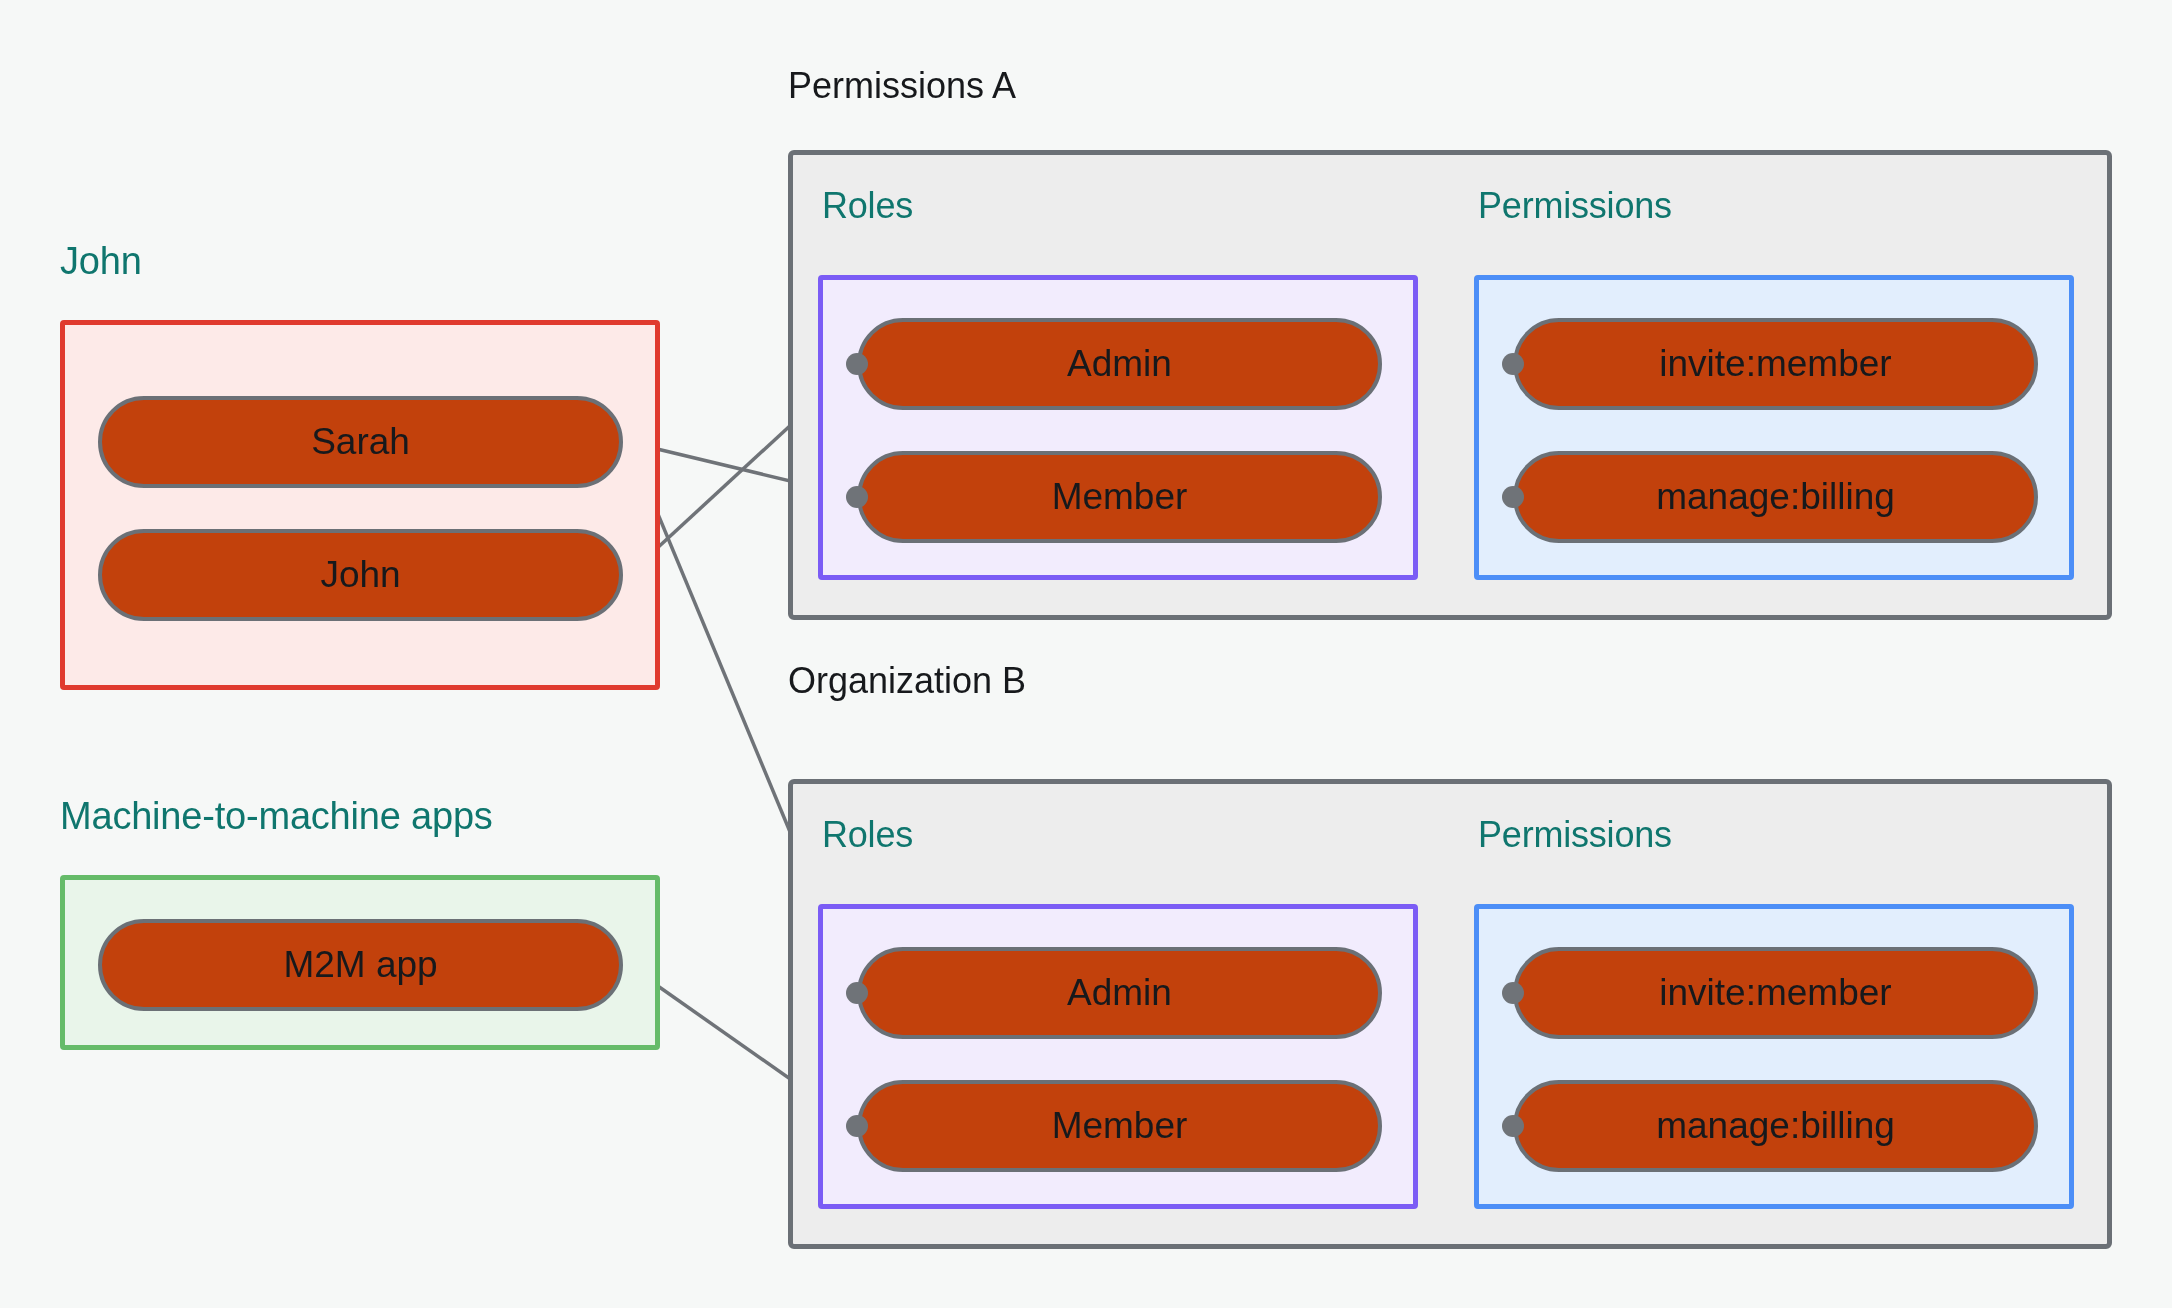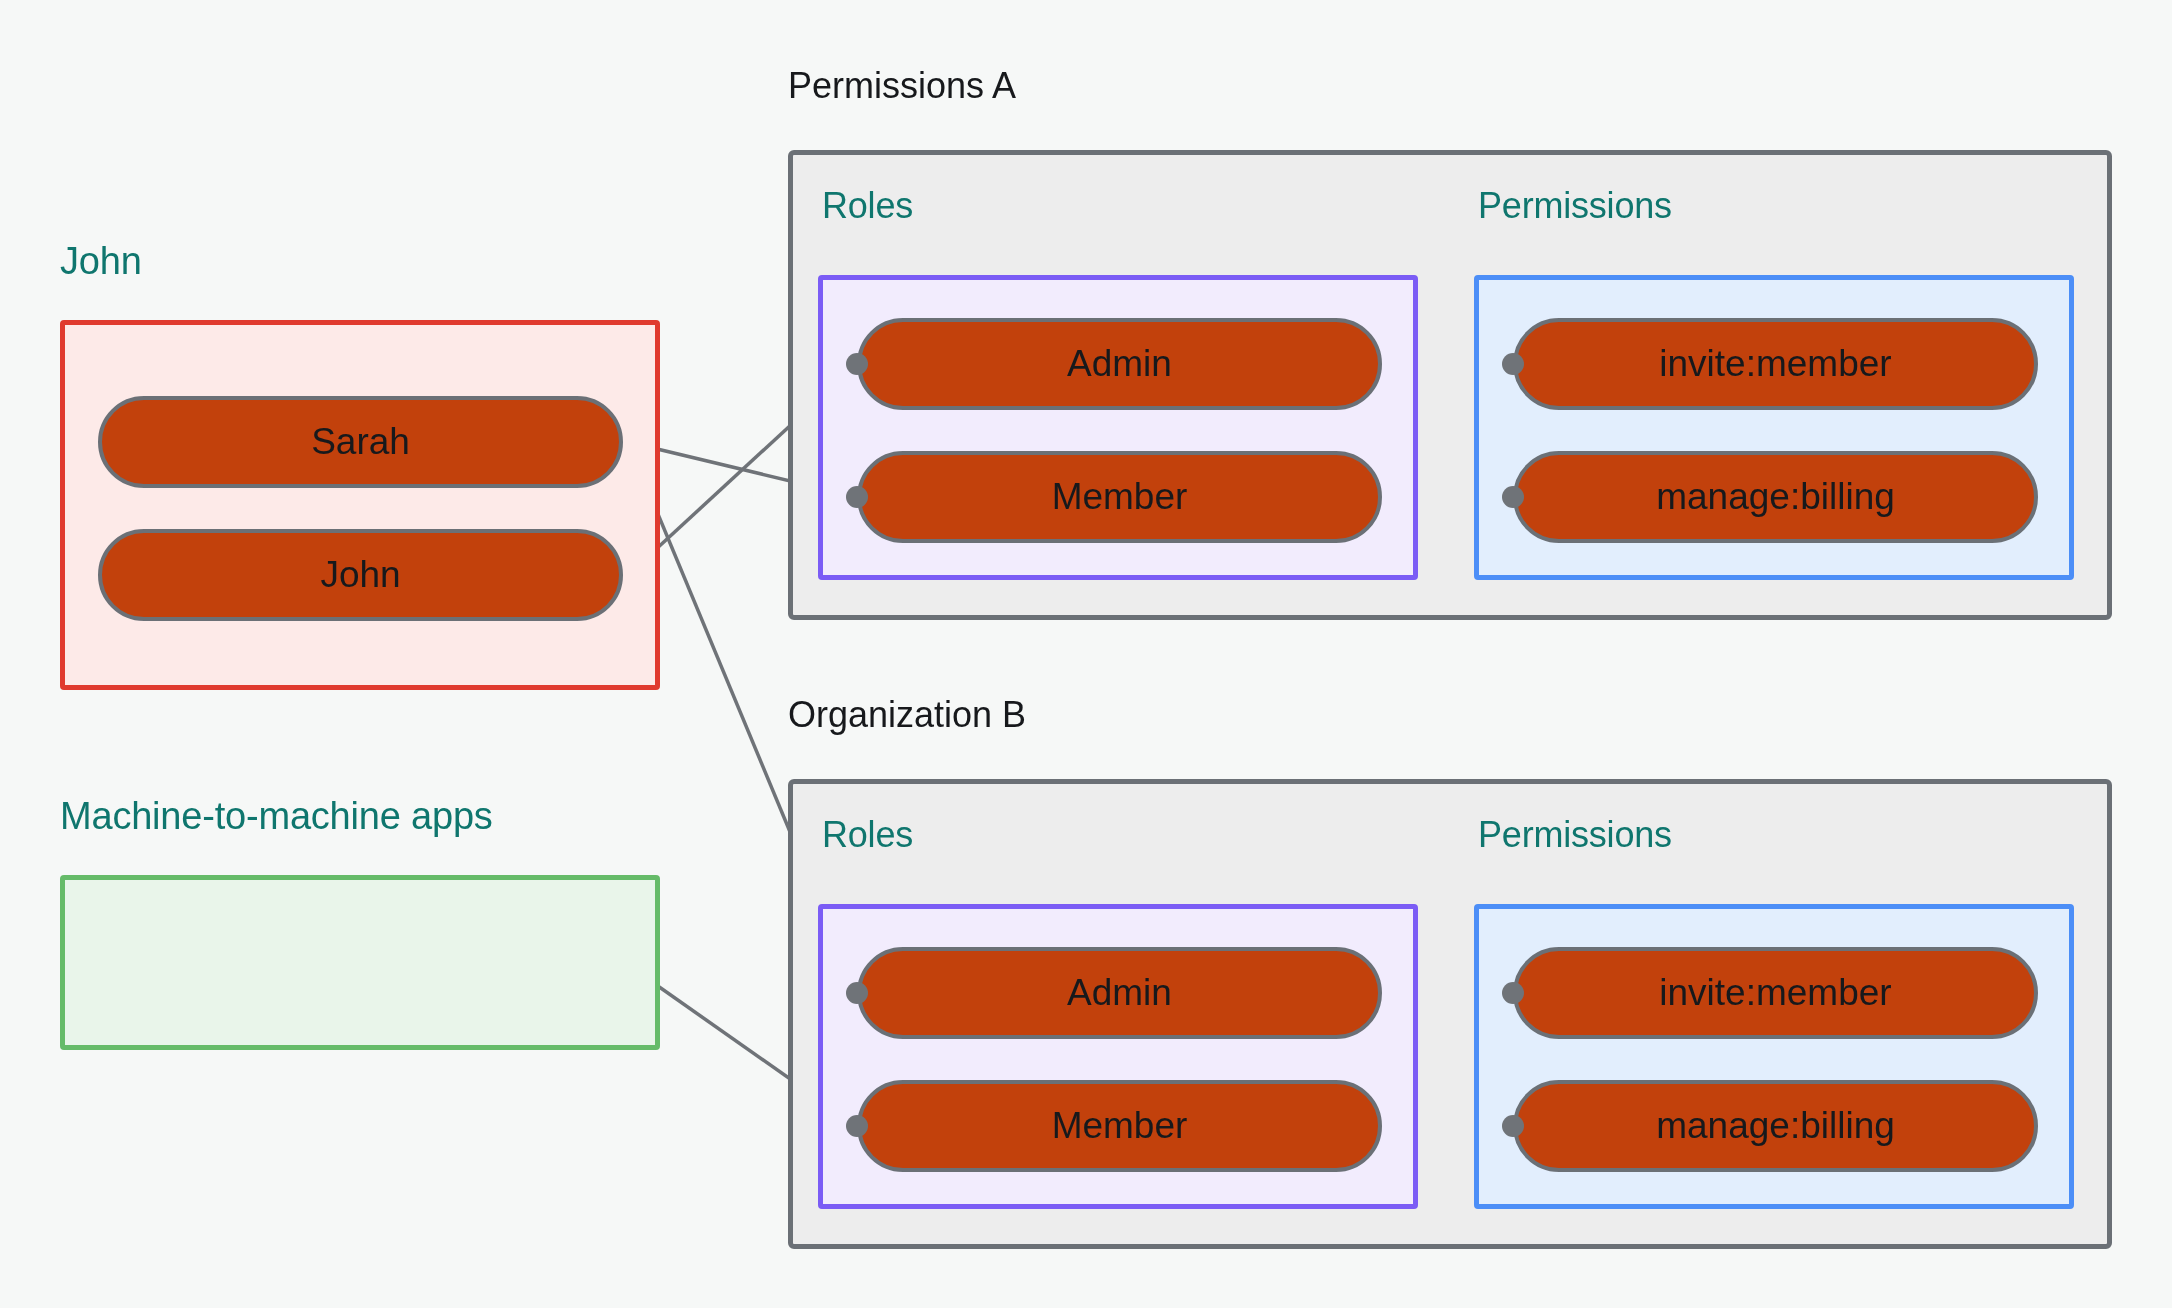--- a/index.html
+++ b/index.html
@@ -127,20 +127,21 @@
   <div class="group-box red" style="left:60px; top:320px; width:600px; height:370px;"></div>
 
   <div class="node" style="left:98px; top:529px; width:525px; height:92px;">John</div>
 
   <div class="node" style="left:98px; top:396px; width:525px; height:92px;">Sarah</div>
 
   <div class="caption" style="left:60px; top:795px;">Machine-to-machine apps</div>
 
   <div class="group-box green" style="left:60px; top:875px; width:600px; height:175px;"></div>
 
+  <div class="node" style="left:98px; top:919px; width:525px; height:92px;">M2M app</div>
 
   <div class="org-label" style="left:788px; top:65px;">Permissions A</div>
 
   <div class="org-box" style="left:788px; top:150px; width:1324px; height:470px;"></div>
 
   <div class="caption" style="left:822px; top:185px; font-size:36px;">Roles</div>
 
   <div class="group-box purple" style="left:818px; top:275px; width:600px; height:305px;"></div>
 
   <div class="node" style="left:857px; top:318px; width:525px; height:92px;">Admin</div>
@@ -148,21 +149,21 @@
   <div class="node" style="left:857px; top:451px; width:525px; height:92px;">Member</div>
 
   <div class="caption" style="left:1478px; top:185px; font-size:36px;">Permissions</div>
 
   <div class="group-box blue" style="left:1474px; top:275px; width:600px; height:305px;"></div>
 
   <div class="node" style="left:1513px; top:318px; width:525px; height:92px;">invite:member</div>
 
   <div class="node" style="left:1513px; top:451px; width:525px; height:92px;">manage:billing</div>
 
-  <div class="org-label" style="left:788px; top:694px;">Organization B</div>
+  <div class="org-label" style="left:788px; top:660px;">Organization B</div>
 
   <div class="org-box" style="left:788px; top:779px; width:1324px; height:470px;"></div>
 
   <div class="caption" style="left:822px; top:814px; font-size:36px;">Roles</div>
 
   <div class="group-box purple" style="left:818px; top:904px; width:600px; height:305px;"></div>
 
   <div class="node" style="left:857px; top:947px; width:525px; height:92px;">Admin</div>
 
   <div class="node" style="left:857px; top:1080px; width:525px; height:92px;">Member</div>

